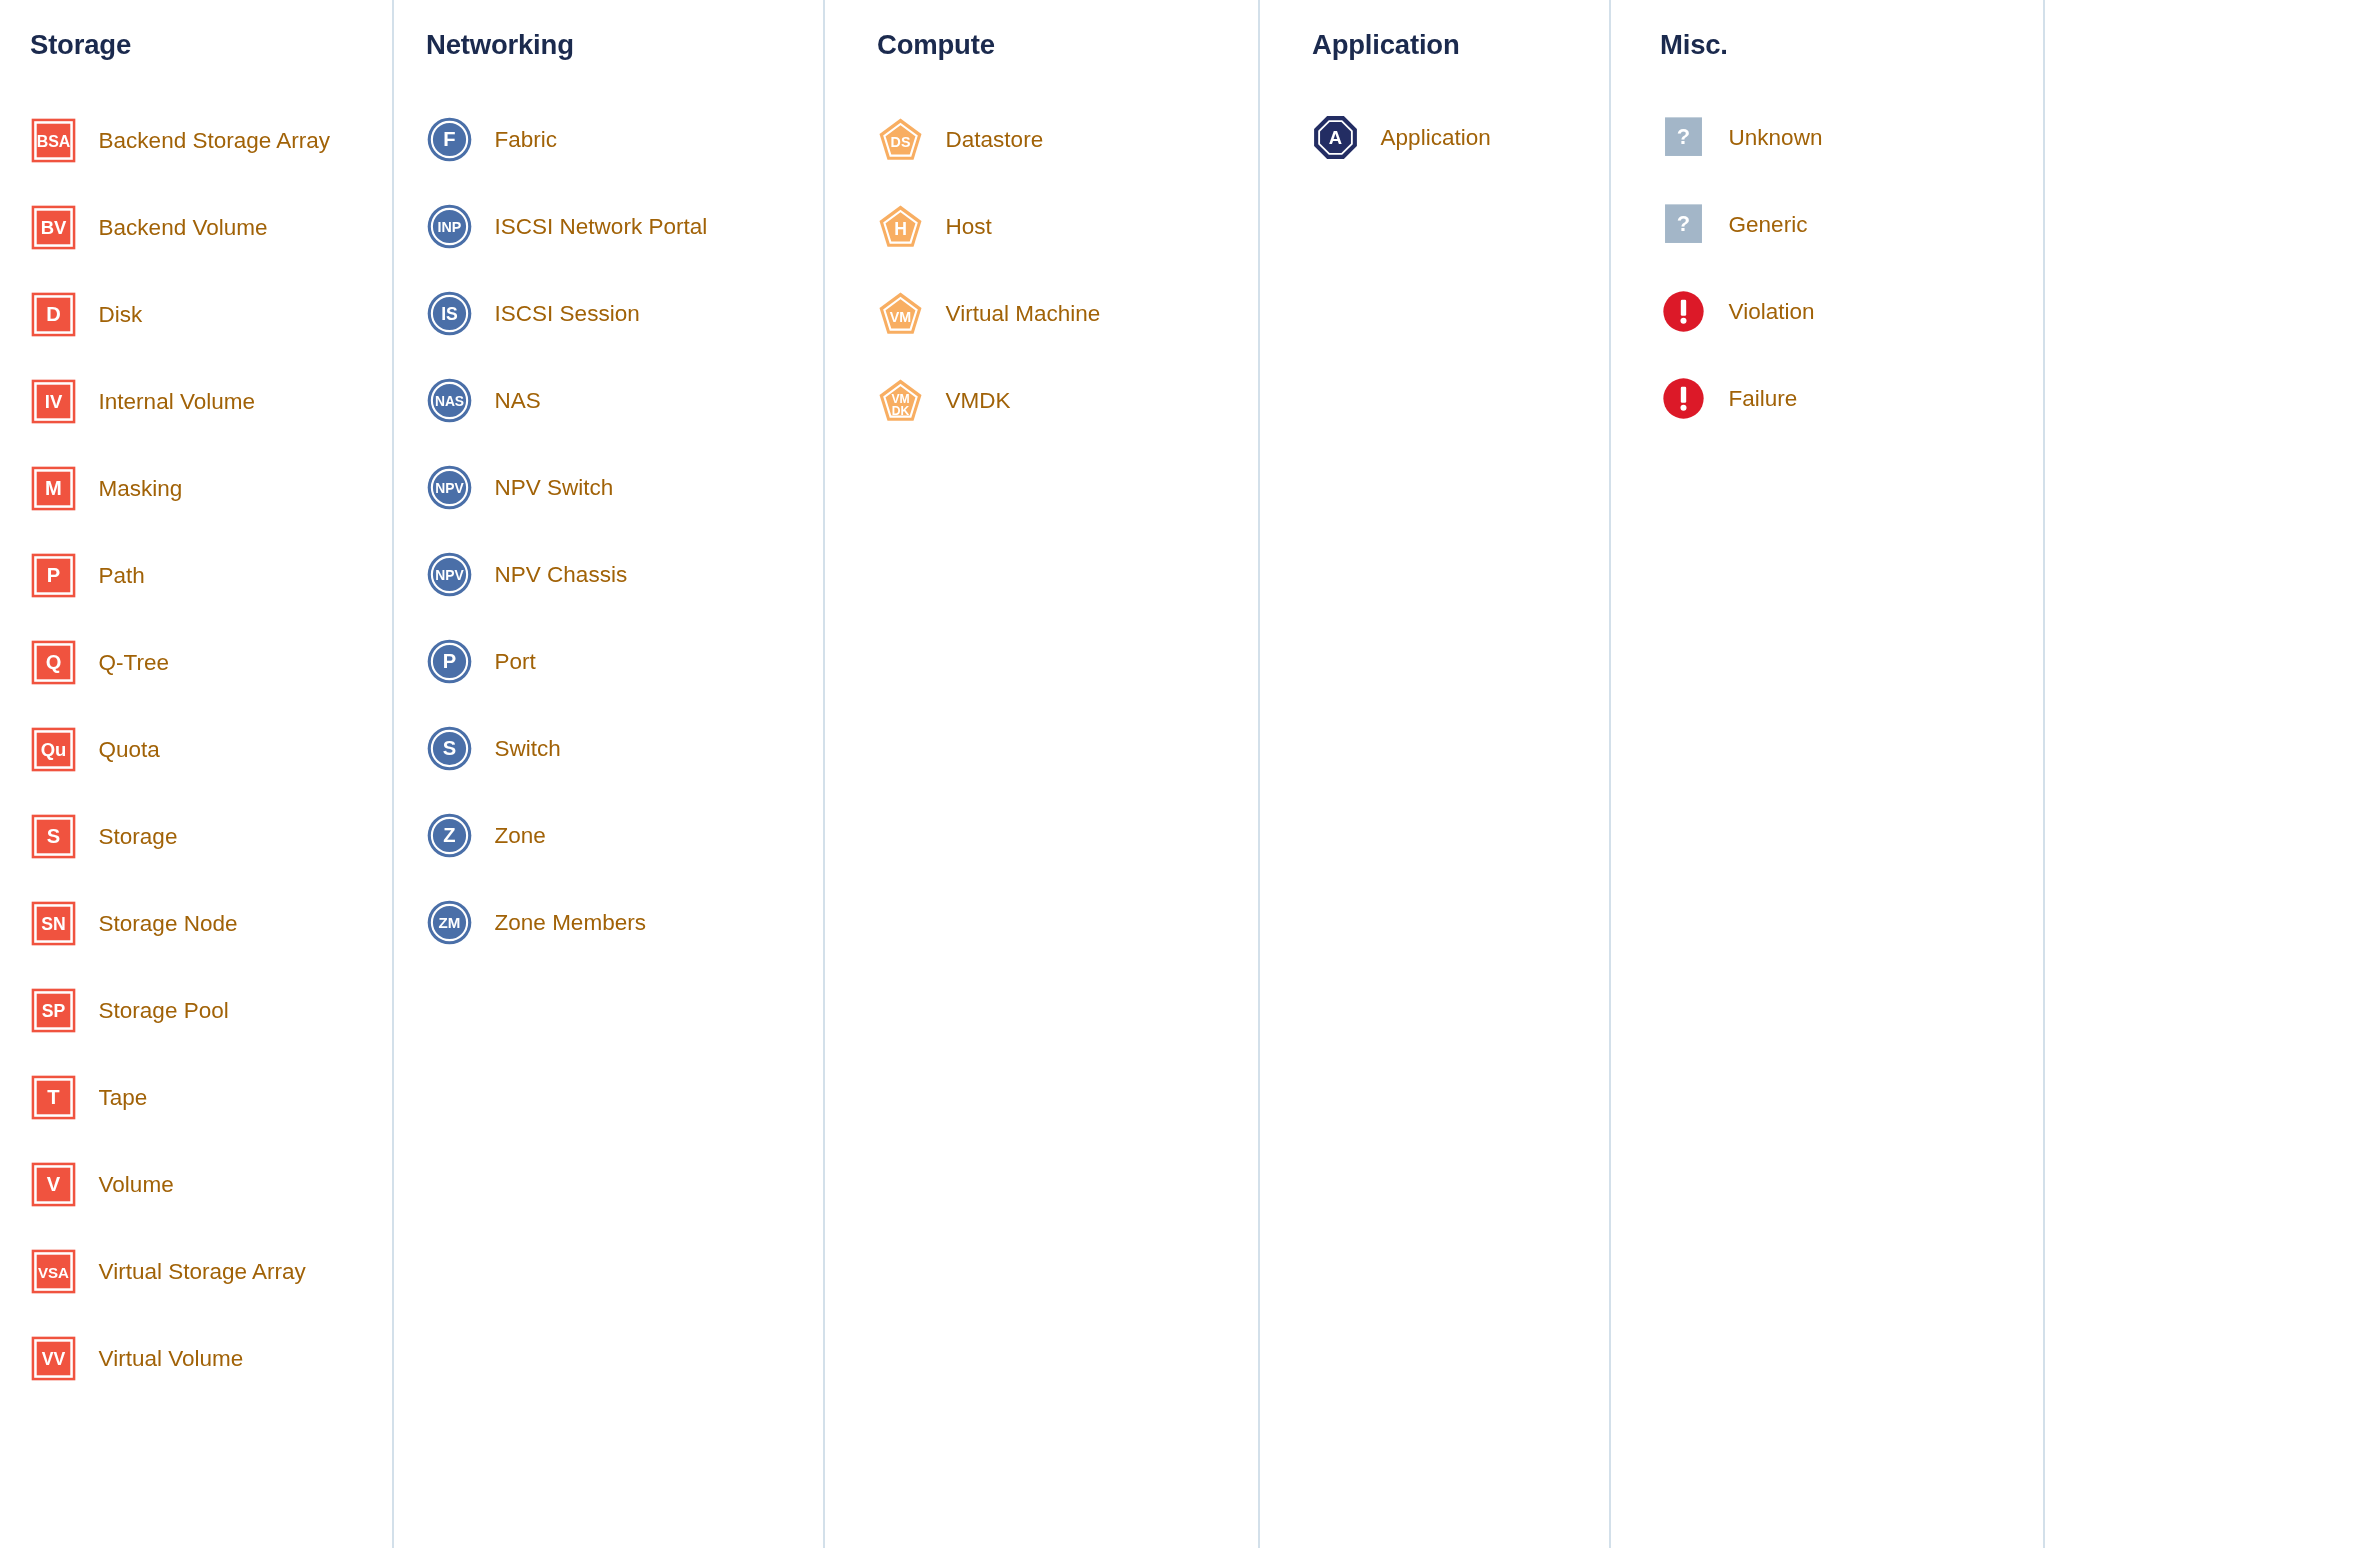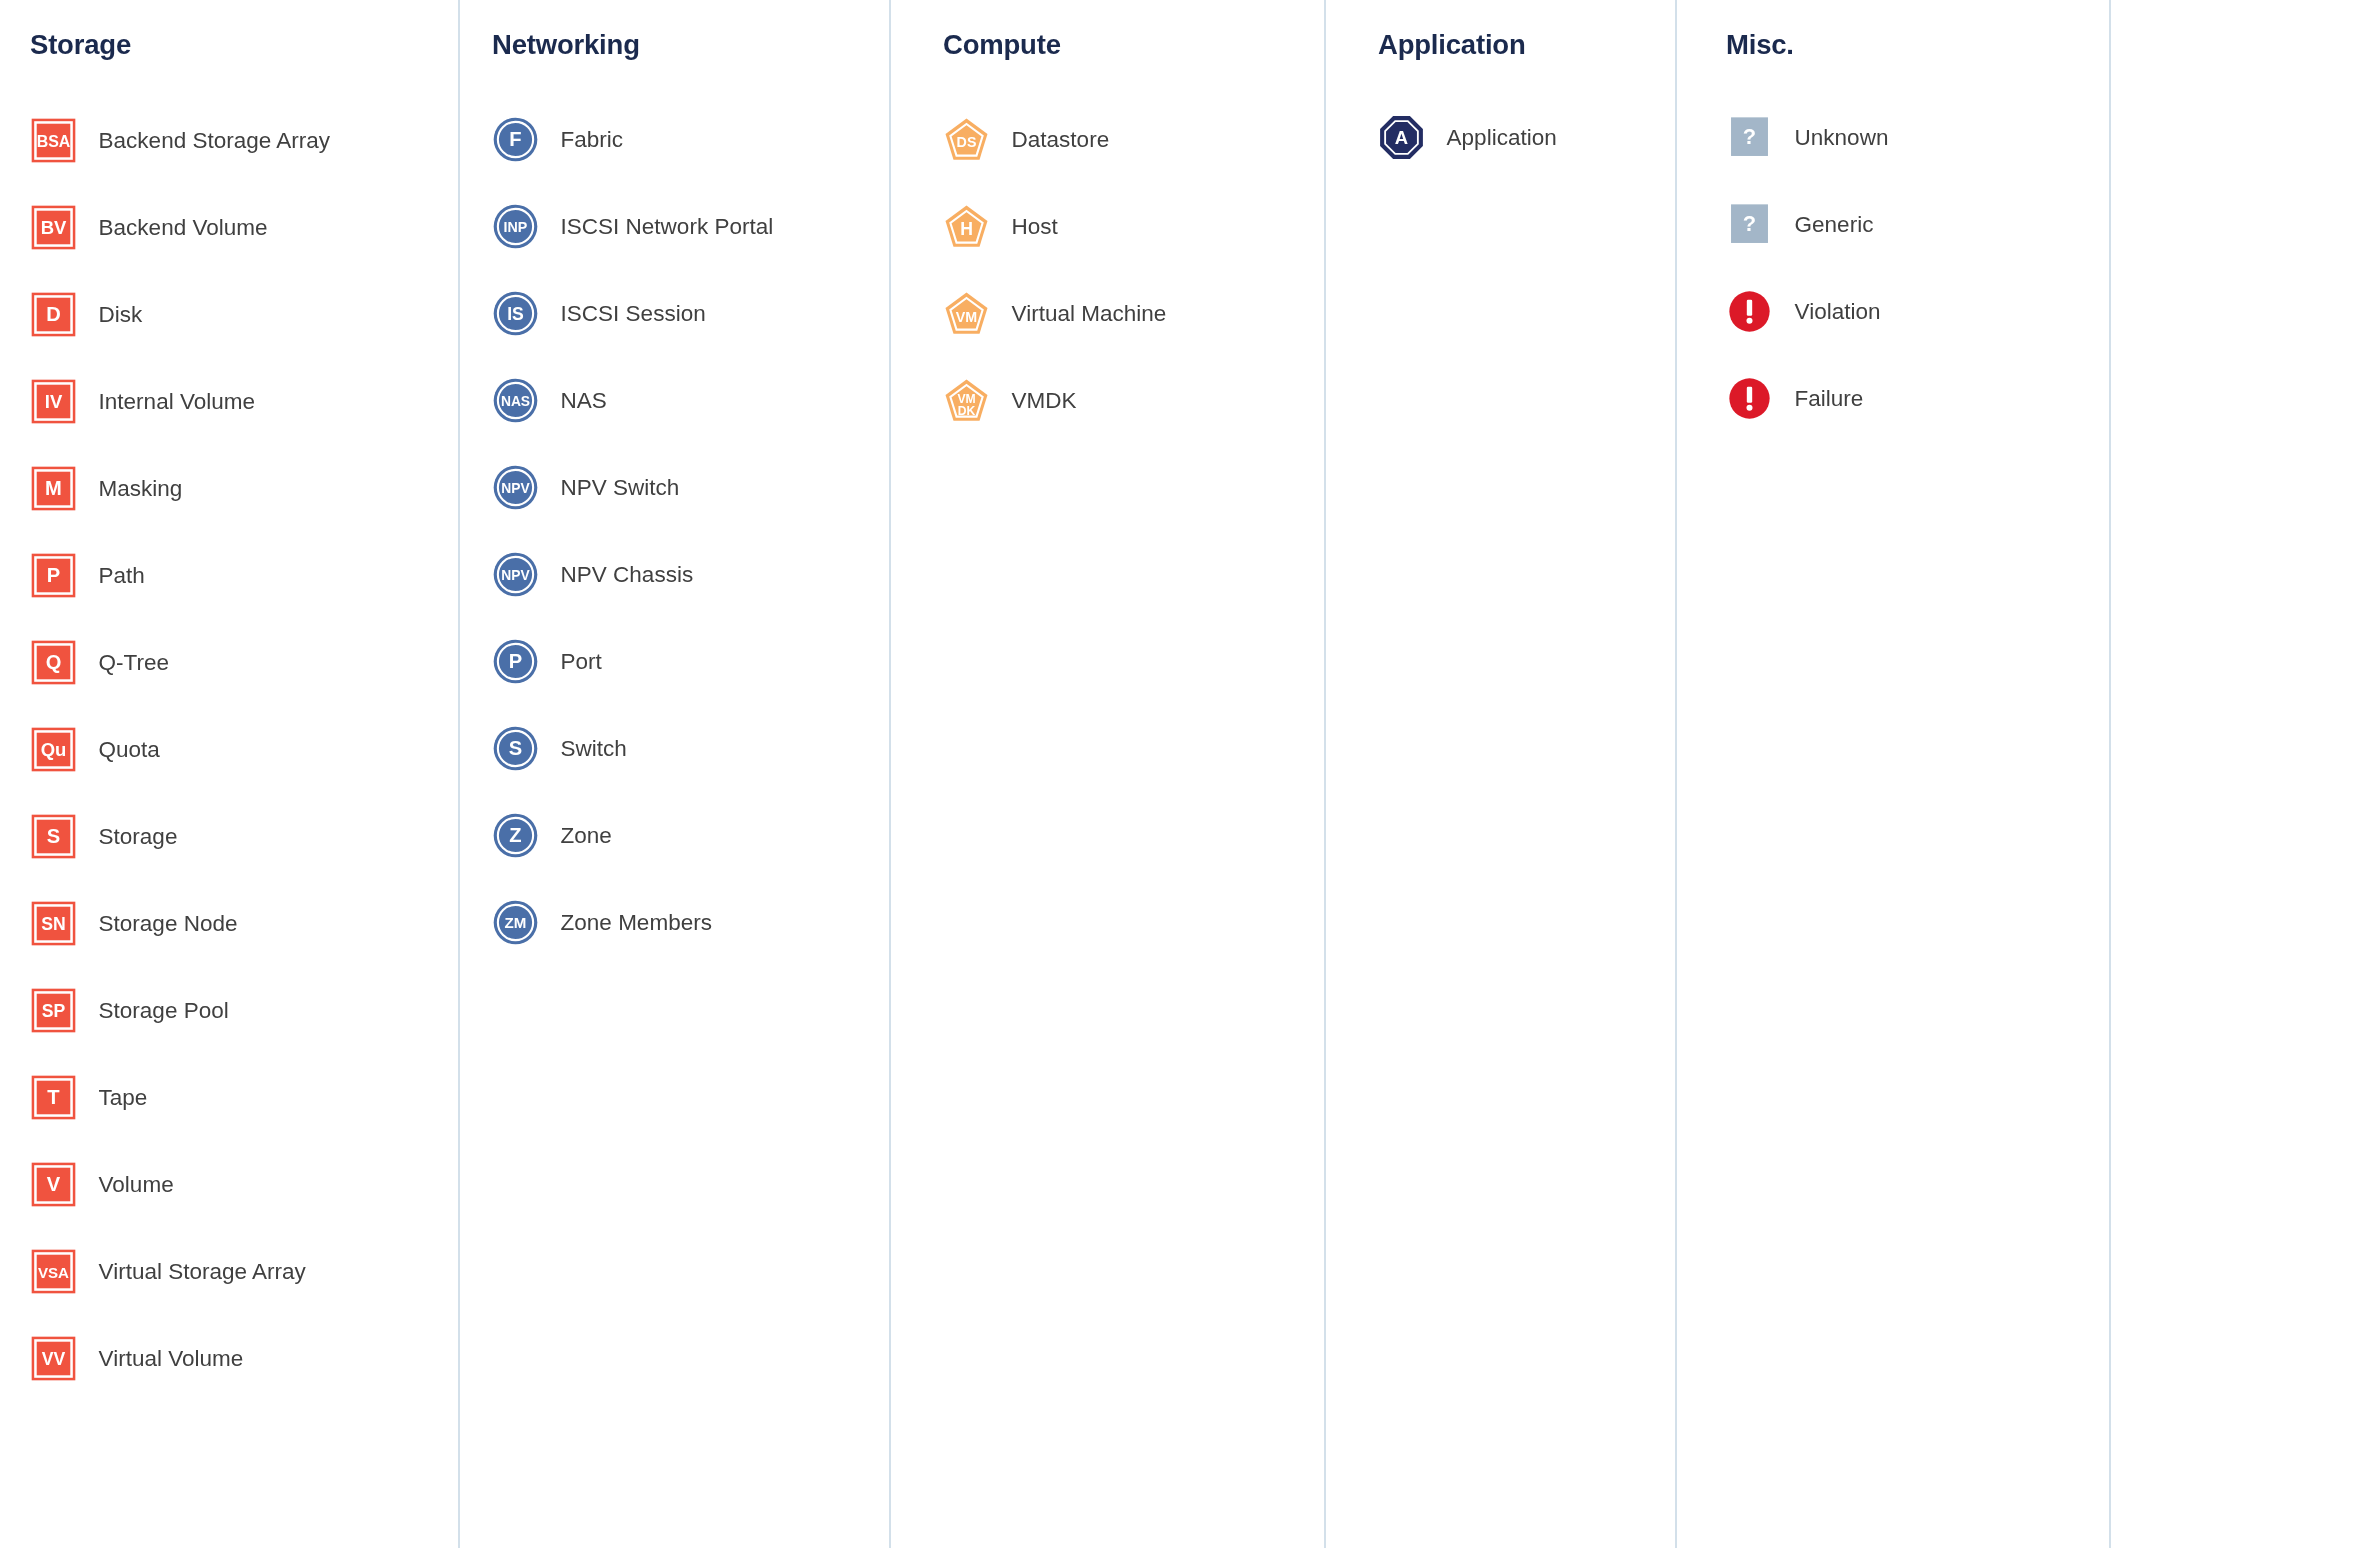--- a/index.html
+++ b/index.html
@@ -15,21 +15,21 @@
     display:flex;
     flex-direction:row;
     align-items:stretch;
   }
   .column{
     position:relative;
     box-sizing:border-box;
     flex:0 0 auto;
     padding-top:28px;
   }
-  .col-storage     { width:458px;  padding-left:30px; }
+  .col-storage     { width:392px;  padding-left:30px; }
   .col-networking  { width:431px;  padding-left:32px; border-left:2.5px solid #d3e0ea; }
   .col-compute     { width:435px;  padding-left:52px; border-left:2.5px solid #d3e0ea; }
   .col-application { width:351px;  padding-left:52px; border-left:2.5px solid #d3e0ea; }
   .col-misc        { width:434px;  padding-left:49px; border-left:2.5px solid #d3e0ea; }
   .col-spare       { width:237px;  border-left:2.5px solid #d3e0ea; }
 
   .col-heading{
     font-size:27.5px;
     font-weight:bold;
     color:#1b2a4e;
@@ -57,21 +57,21 @@
     position:relative;
     display:flex;
     align-items:center;
     justify-content:center;
     text-decoration:underline;
   }
   .icon-slot svg{display:block;}
   .item-label{
     margin-left:21.6px;
     font-size:22.5px;
-    color:#404040;
+    color:#a16207;
     line-height:27px;
     white-space:nowrap;
   }
 
   
   .col-compute .items{margin-top:52px;}
   .col-application .items{margin-top:50px;}
   .col-misc .items{margin-top:50px;}
   .col-networking .items{margin-top:52px;}
 </style>

